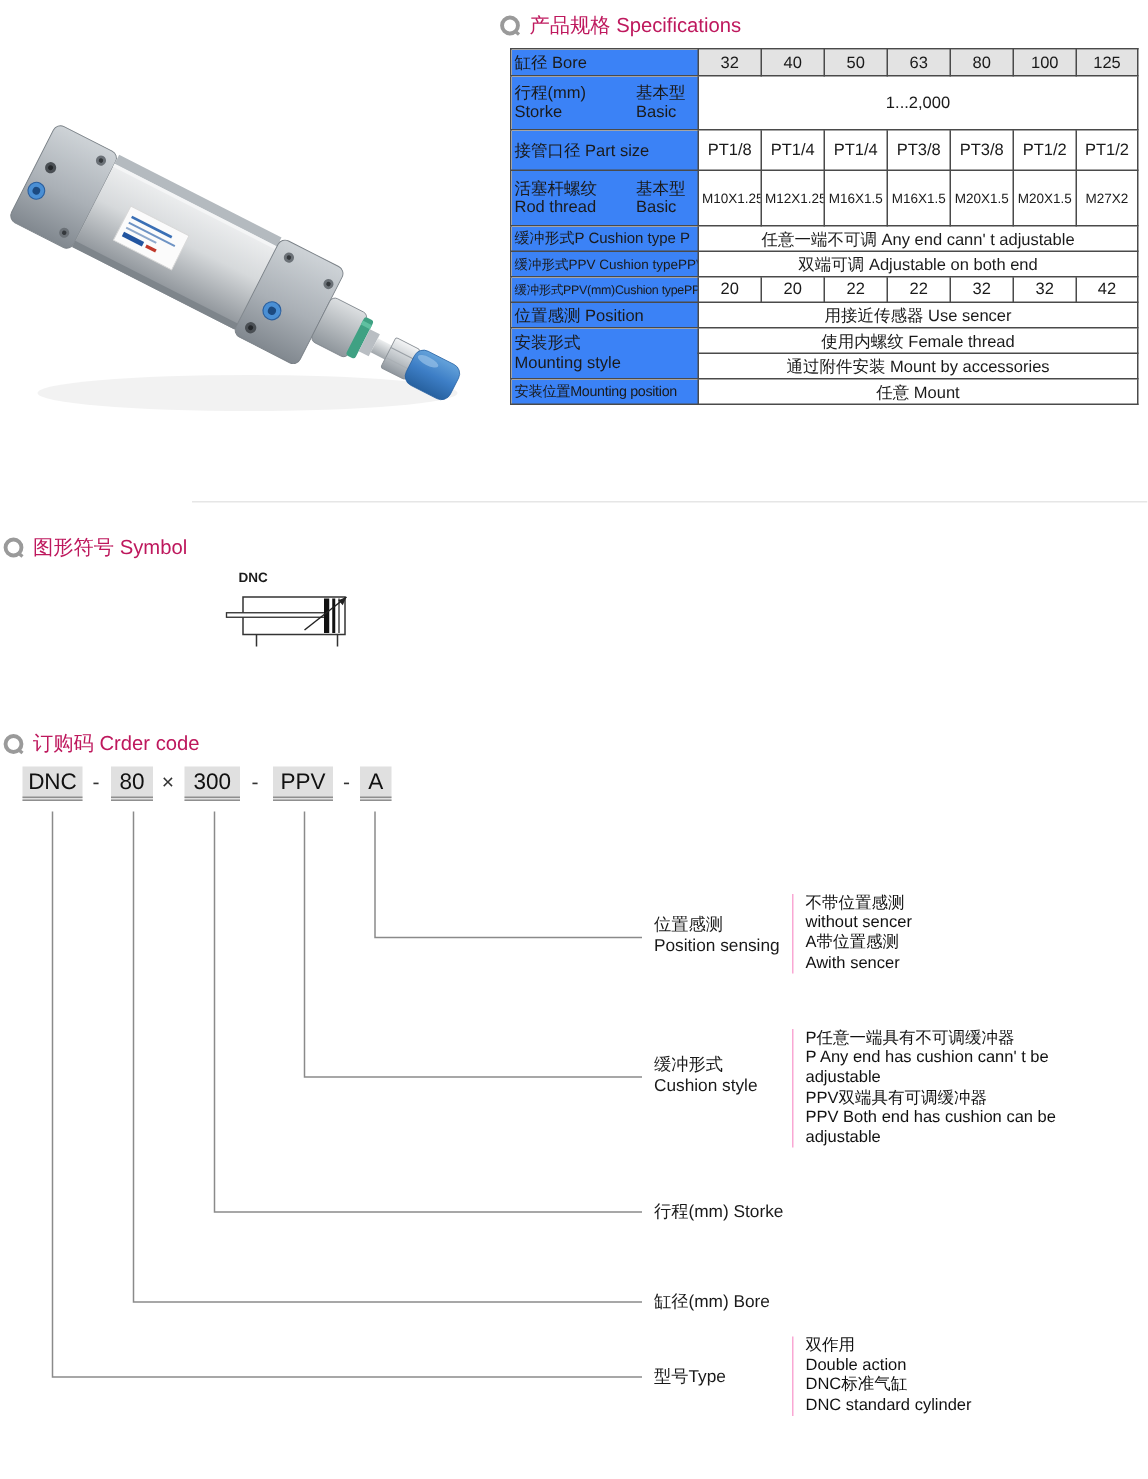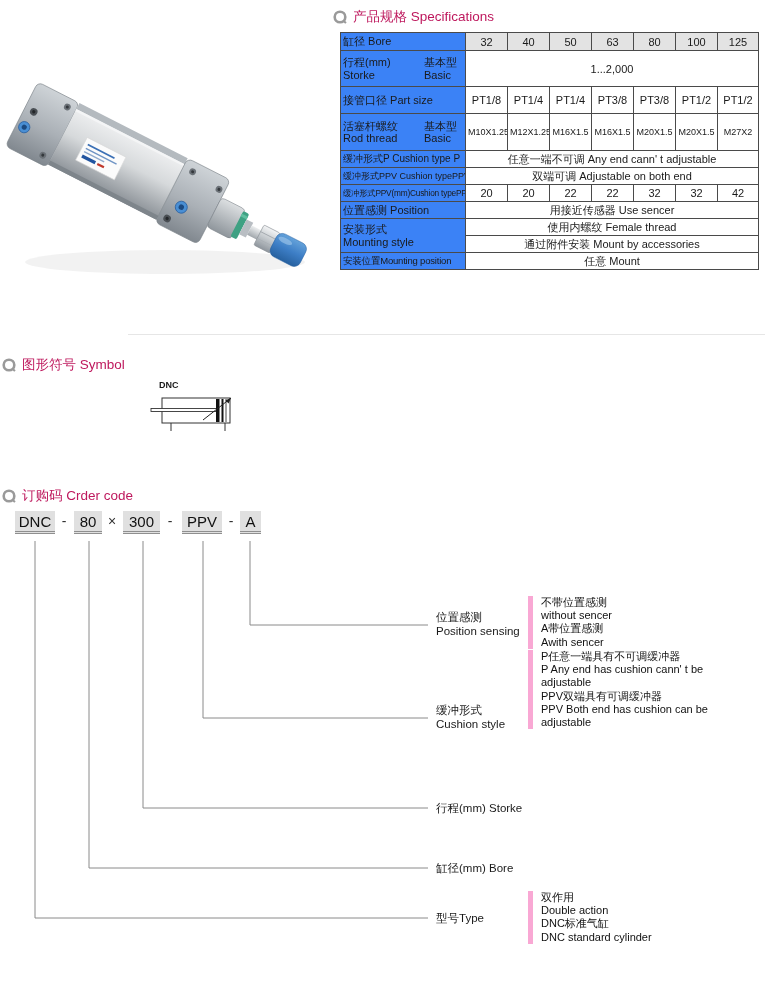--- a/index.html
+++ b/index.html
@@ -22,21 +22,21 @@
   .fs10{font-size:10px;}
   .fs9{font-size:9px;}
   .fs85{font-size:8.3px;letter-spacing:-0.2px;}
   .fs95{font-size:9.5px;letter-spacing:-0.2px;}
   
   .code-box{position:absolute;top:511px;height:20px;line-height:21px;background:#e0e0e0;
     text-align:center;font-size:15px;color:#111;border-bottom:3px double #8f8f8f;}
   .code-sep{position:absolute;top:511px;height:20px;line-height:21px;text-align:center;font-size:14px;color:#333;}
   
   .ann-label{position:absolute;left:436px;font-size:11.5px;line-height:14px;color:#1a1a1a;white-space:nowrap;}
-  .ann-desc{position:absolute;left:528px;border-left:5px solid #f9a8d4;padding-left:8px;
+  .ann-desc{position:absolute;left:528px;border-left:1px solid #f9a8d4;padding-left:8px;
     font-size:11px;line-height:13.2px;color:#111;width:186px;}
   .thin-line{position:absolute;background:#e6e6e6;height:1px;}
 </style>
 </head>
 <body>
 
 <div class="abs sec-hd" style="left:333px;top:8px;">
   <svg width="15" height="15" viewBox="0 0 15 15">
     <circle cx="7" cy="7" r="5.3" fill="none" stroke="#9a9a9a" stroke-width="2.6"></circle>
     <line x1="10" y1="10.5" x2="13" y2="13" stroke="#9a9a9a" stroke-width="2.2"></line>
@@ -297,21 +297,21 @@
   <div>不带位置感测</div>
   <div>without sencer</div>
   <div>A带位置感测</div>
   <div>Awith sencer</div>
 </div>
 
 <div class="ann-label" style="top:703px;">
   <div>缓冲形式</div>
   <div>Cushion style</div>
 </div>
-<div class="ann-desc" style="top:650px;width:180px;">
+<div class="ann-desc" style="top:686px;width:180px;">
   <div>P任意一端具有不可调缓冲器</div>
   <div>P Any end has cushion cann' t be adjustable</div>
   <div>PPV双端具有可调缓冲器</div>
   <div>PPV Both end has cushion can be adjustable</div>
 </div>
 
 <div class="ann-label" style="top:801px;">行程(mm) Storke</div>
 
 <div class="ann-label" style="top:861px;">缸径(mm) Bore</div>
 

